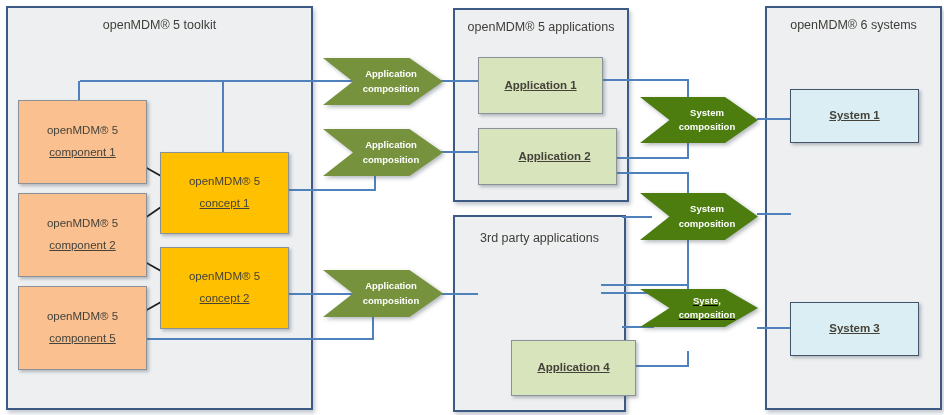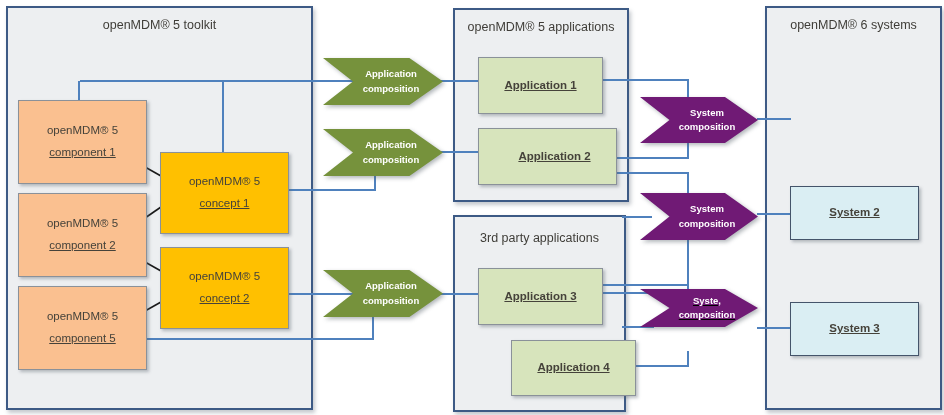--- a/index.html
+++ b/index.html
@@ -21,21 +21,21 @@
 
   .hline,.vline{position:absolute;background:#4f81bd;z-index:2;}
   .hline{height:2px;} .vline{width:2px;}
 
   .arrow-wrap{position:absolute;z-index:4;filter:drop-shadow(2px 2px 2px rgba(80,90,100,0.45));}
   .arrow{width:100%;height:100%;display:flex;flex-direction:column;align-items:center;
          justify-content:center;color:#ffffff;font-weight:bold;font-size:9.5px;line-height:1.5;
          padding-left:16px;box-sizing:border-box;text-align:center;
          clip-path:polygon(0% 0%,72% 0%,100% 50%,72% 100%,0% 100%,25% 50%);}
   .app-arrow{background:#76923c;align-items:center;}
-  .sys-arrow{background:#701a75;}
+  .sys-arrow{background:#4d7c0f;}
 
   #diag-svg{position:absolute;left:0;top:0;z-index:2;pointer-events:none;}
 </style>
 </head>
 <body>
 
 <div id="canvas">
 
   <div class="frame" style="left:6px;top:6px;width:303px;height:400px;">
     <div class="frame-title">openMDM® 5 toolkit</div>
@@ -104,29 +104,26 @@
     <span>openMDM® 5</span>
     <span class="u">concept 2</span>
   </div>
 
   <div class="node appnode" style="left:478px;top:57px;width:123px;height:55px;">
     <span class="u">Application 1</span>
   </div>
   <div class="node appnode" style="left:478px;top:128px;width:123px;height:55px;padding-left:14px;">
     <span class="u">Application 2</span>
   </div>
-  <div class="node appnode" style="left:478px;top:268px;width:123px;height:55px;">
-    <span class="u">Application 3</span>
-  </div>
   <div class="node appnode" style="left:478px;top:340px;width:123px;height:54px;margin-left:33px;">
     <span class="u">Application 4</span>
   </div>
 
-  <div class="node sysnode" style="left:790px;top:186px;width:127px;height:52px;">
-    <span class="u">System 2</span>
+  <div class="node sysnode" style="left:790px;top:89px;width:127px;height:52px;">
+    <span class="u">System 1</span>
   </div>
   <div class="node sysnode" style="left:790px;top:302px;width:127px;height:52px;">
     <span class="u">System 3</span>
   </div>
 
   <div class="arrow-wrap" style="left:323px;top:58px;width:120px;height:47px;">
     <div class="arrow app-arrow">
       <span>Application</span>
       <span>composition</span>
     </div>

